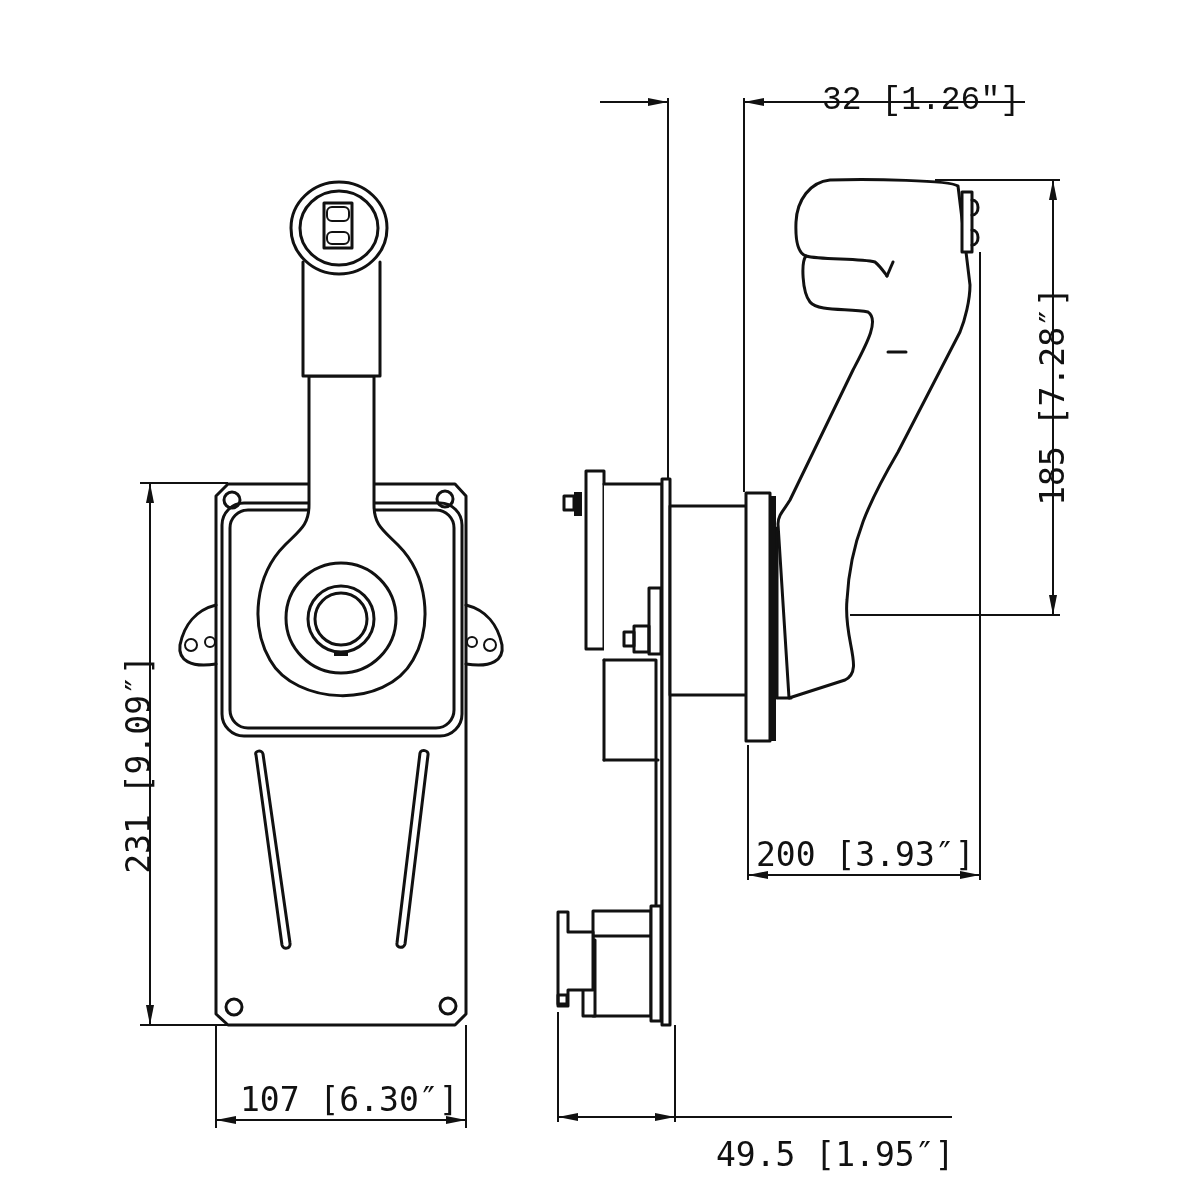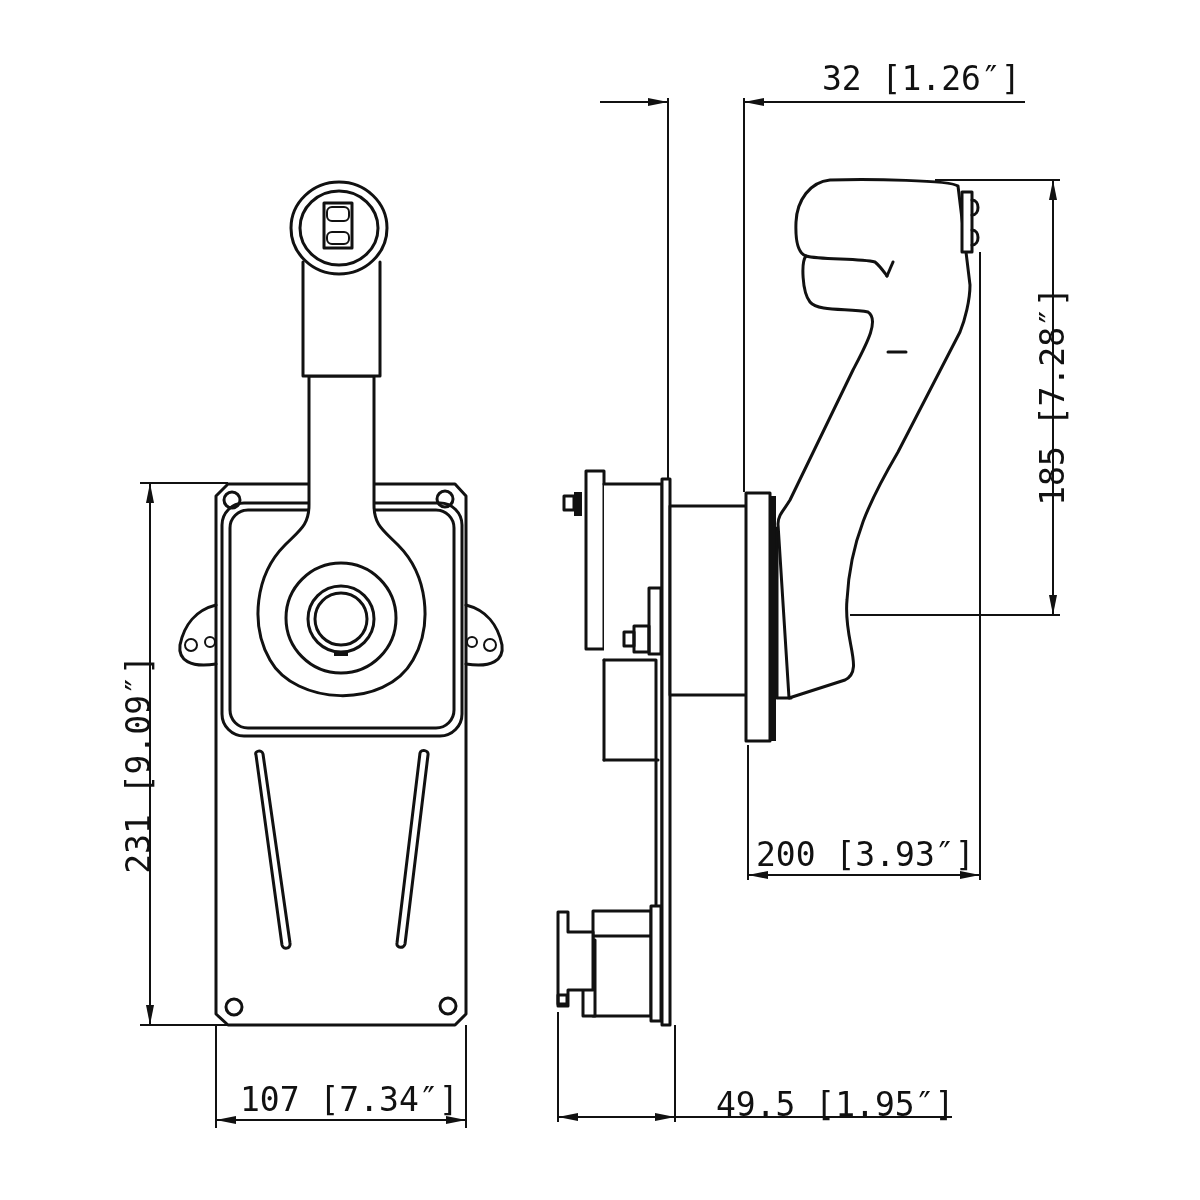--- a/index.html
+++ b/index.html
@@ -120,18 +120,18 @@
     <line class="thin" x1="466" y1="1025" x2="466" y2="1128"></line>
     <line class="thin" x1="216" y1="1120" x2="466" y2="1120" marker-start="url(#arr)" marker-end="url(#arr)"></line>
 
     <line class="thin" x1="558" y1="1012" x2="558" y2="1122"></line>
     <line class="thin" x1="675" y1="1025" x2="675" y2="1122"></line>
     <line class="thin" x1="558" y1="1117" x2="675" y2="1117" marker-start="url(#arr)" marker-end="url(#arr)"></line>
     <line class="thin" x1="675" y1="1117" x2="952" y2="1117"></line>
   </g>
 </svg>
 
-<div class="dim" style="left:822px; top:62px;">32 [1.26″]</div>
-<div class="dim" style="left:240px; top:1083px;">107 [7.34″]</div>
-<div class="dim" style="left:716px; top:1088px;text-align:right;">49.5 [1.95″]</div>
+<div class="dim" style="left:822px; top:84px;font-family:Liberation Mono, monospace;">32 [1.26″]</div>
+<div class="dim" style="left:240px; top:1083px;">107 [6.30″]</div>
+<div class="dim" style="left:716px; top:1138px;text-align:right;">49.5 [1.95″]</div>
 <div class="dim" style="left:756px; top:838px;">200 [3.93″]</div>
 <div class="dim" style="left:922px; top:380px; width:260px; text-align:center; transform:rotate(-90deg);">185 [7.28″]</div>
 <div class="dim" style="left:8px; top:748px; width:260px; text-align:center; transform:rotate(-90deg);">231 [9.09″]</div>
 
 </body></html>

